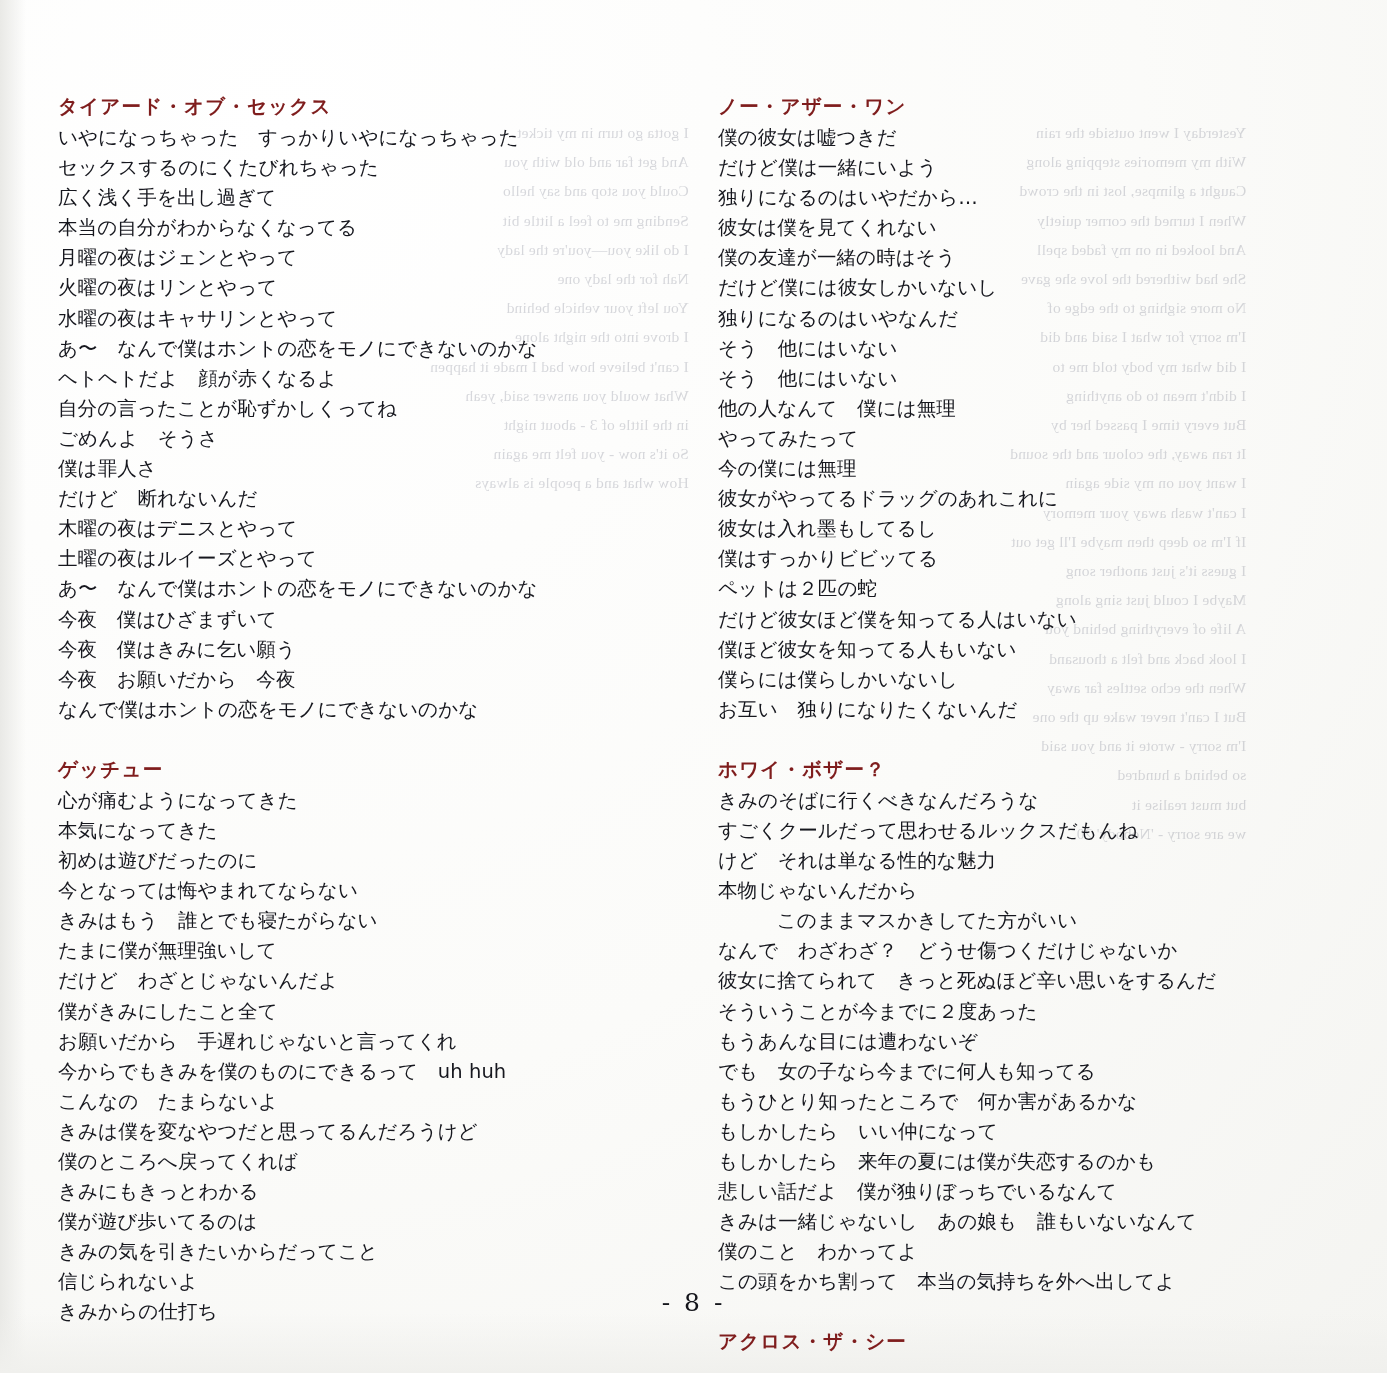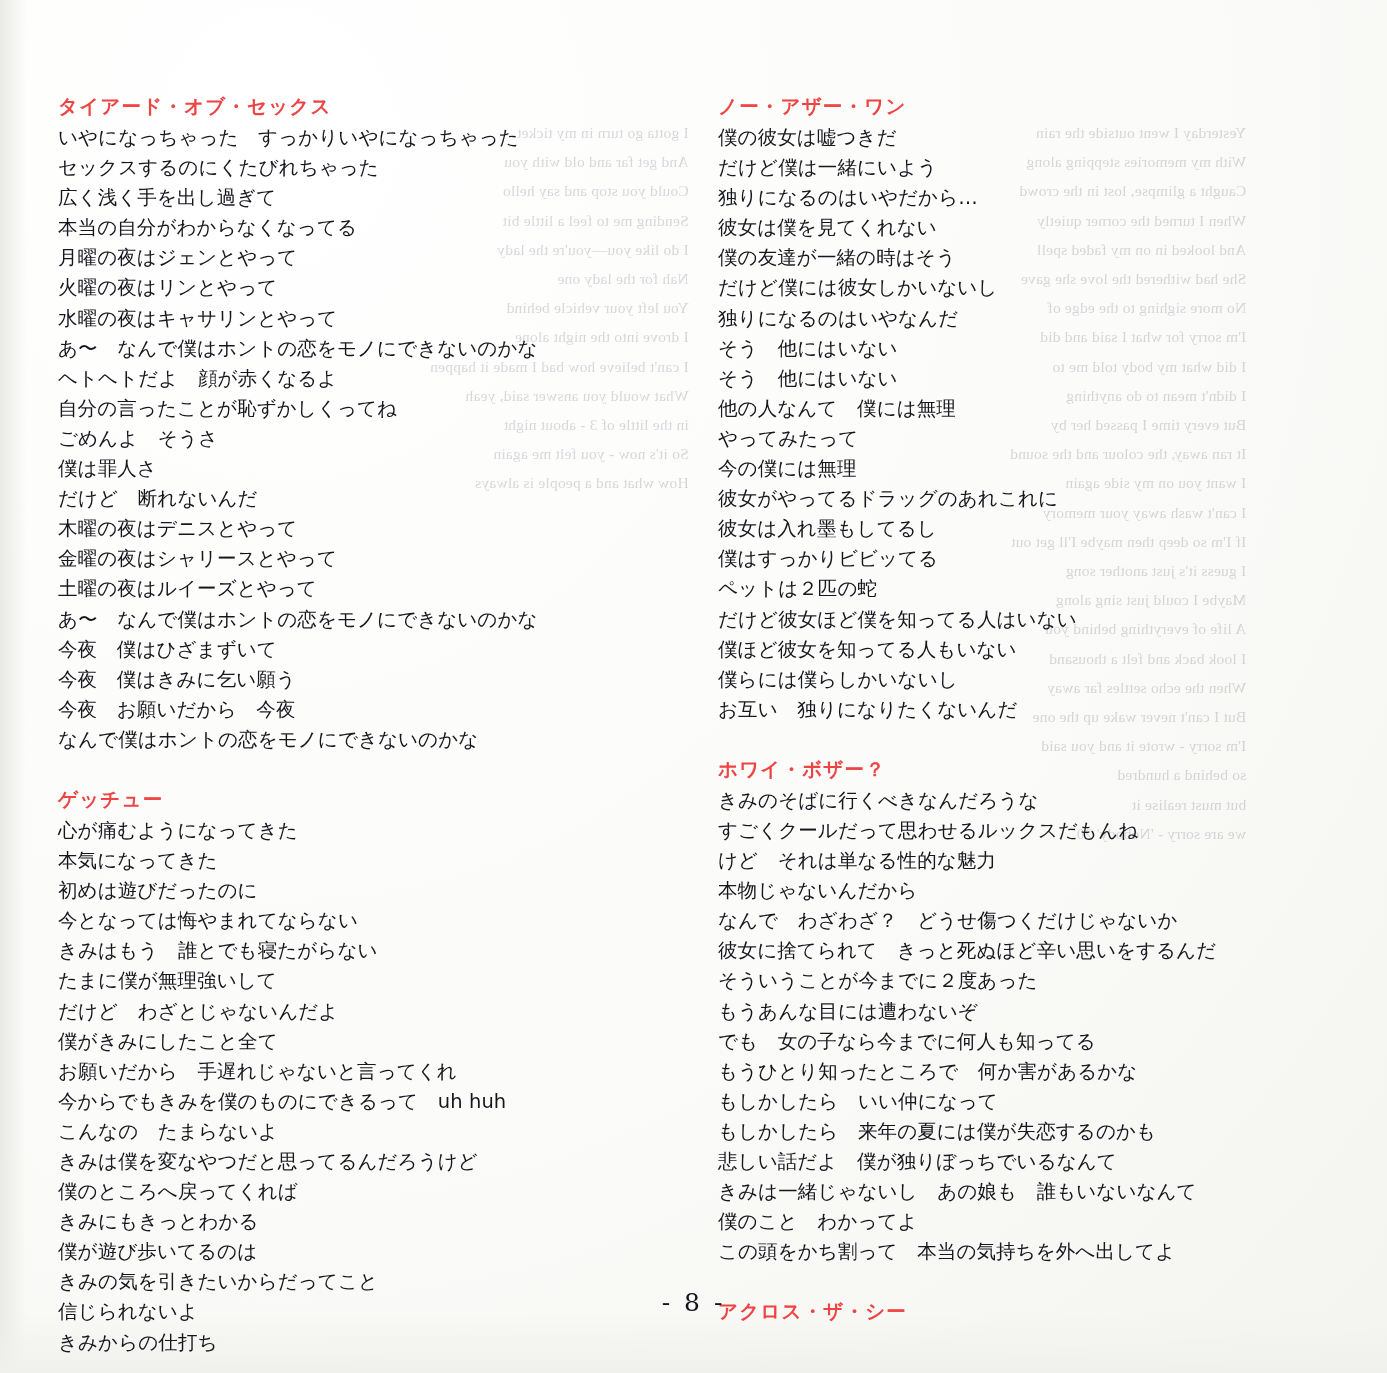--- a/index.html
+++ b/index.html
@@ -65,21 +65,21 @@
   .col-right { left: 718px; }
 
   .song { margin-bottom: 30px; }
   .song-title {
     font-family: "DejaVu Sans", sans-serif;
     font-weight: 700;
     font-size: 19.5px;
     line-height: 30px;
     letter-spacing: 1.2px;
     margin-bottom: 1px;
-    color: #ef4444;
+    color: #7f1d1d;
   }
   .line {
     font-family: "DejaVu Sans", sans-serif;
     font-size: 19.5px;
     line-height: 30.1px;
     letter-spacing: 0.1px;
     white-space: pre-wrap;
     color: #16171e;
   }
   .page-number {
@@ -151,21 +151,20 @@
         <div class="line">月曜の夜はジェンとやって</div>
         <div class="line">火曜の夜はリンとやって</div>
         <div class="line">水曜の夜はキャサリンとやって</div>
         <div class="line">あ〜　なんで僕はホントの恋をモノにできないのかな</div>
         <div class="line">ヘトヘトだよ　顔が赤くなるよ</div>
         <div class="line">自分の言ったことが恥ずかしくってね</div>
         <div class="line">ごめんよ　そうさ</div>
         <div class="line">僕は罪人さ</div>
         <div class="line">だけど　断れないんだ</div>
         <div class="line">木曜の夜はデニスとやって</div>
-        <div class="line">金曜の夜はシャリースとやって</div>
         <div class="line">土曜の夜はルイーズとやって</div>
         <div class="line">あ〜　なんで僕はホントの恋をモノにできないのかな</div>
         <div class="line">今夜　僕はひざまずいて</div>
         <div class="line">今夜　僕はきみに乞い願う</div>
         <div class="line">今夜　お願いだから　今夜</div>
         <div class="line">なんで僕はホントの恋をモノにできないのかな</div>
       </div>
       <div class="song">
         <div class="song-title">ゲッチュー</div>
         <div class="line">心が痛むようになってきた</div>
@@ -211,20 +210,21 @@
         <div class="line">僕ほど彼女を知ってる人もいない</div>
         <div class="line">僕らには僕らしかいないし</div>
         <div class="line">お互い　独りになりたくないんだ</div>
       </div>
       <div class="song">
         <div class="song-title">ホワイ・ボザー？</div>
         <div class="line">きみのそばに行くべきなんだろうな</div>
         <div class="line">すごくクールだって思わせるルックスだもんね</div>
         <div class="line">けど　それは単なる性的な魅力</div>
         <div class="line">本物じゃないんだから</div>
+        <div class="line">　　　このままマスかきしてた方がいい</div>
         <div class="line">なんで　わざわざ？　どうせ傷つくだけじゃないか</div>
         <div class="line">彼女に捨てられて　きっと死ぬほど辛い思いをするんだ</div>
         <div class="line">そういうことが今までに２度あった</div>
         <div class="line">もうあんな目には遭わないぞ</div>
         <div class="line">でも　女の子なら今までに何人も知ってる</div>
         <div class="line">もうひとり知ったところで　何か害があるかな</div>
         <div class="line">もしかしたら　いい仲になって</div>
         <div class="line">もしかしたら　来年の夏には僕が失恋するのかも</div>
         <div class="line">悲しい話だよ　僕が独りぼっちでいるなんて</div>
         <div class="line">きみは一緒じゃないし　あの娘も　誰もいないなんて</div>

